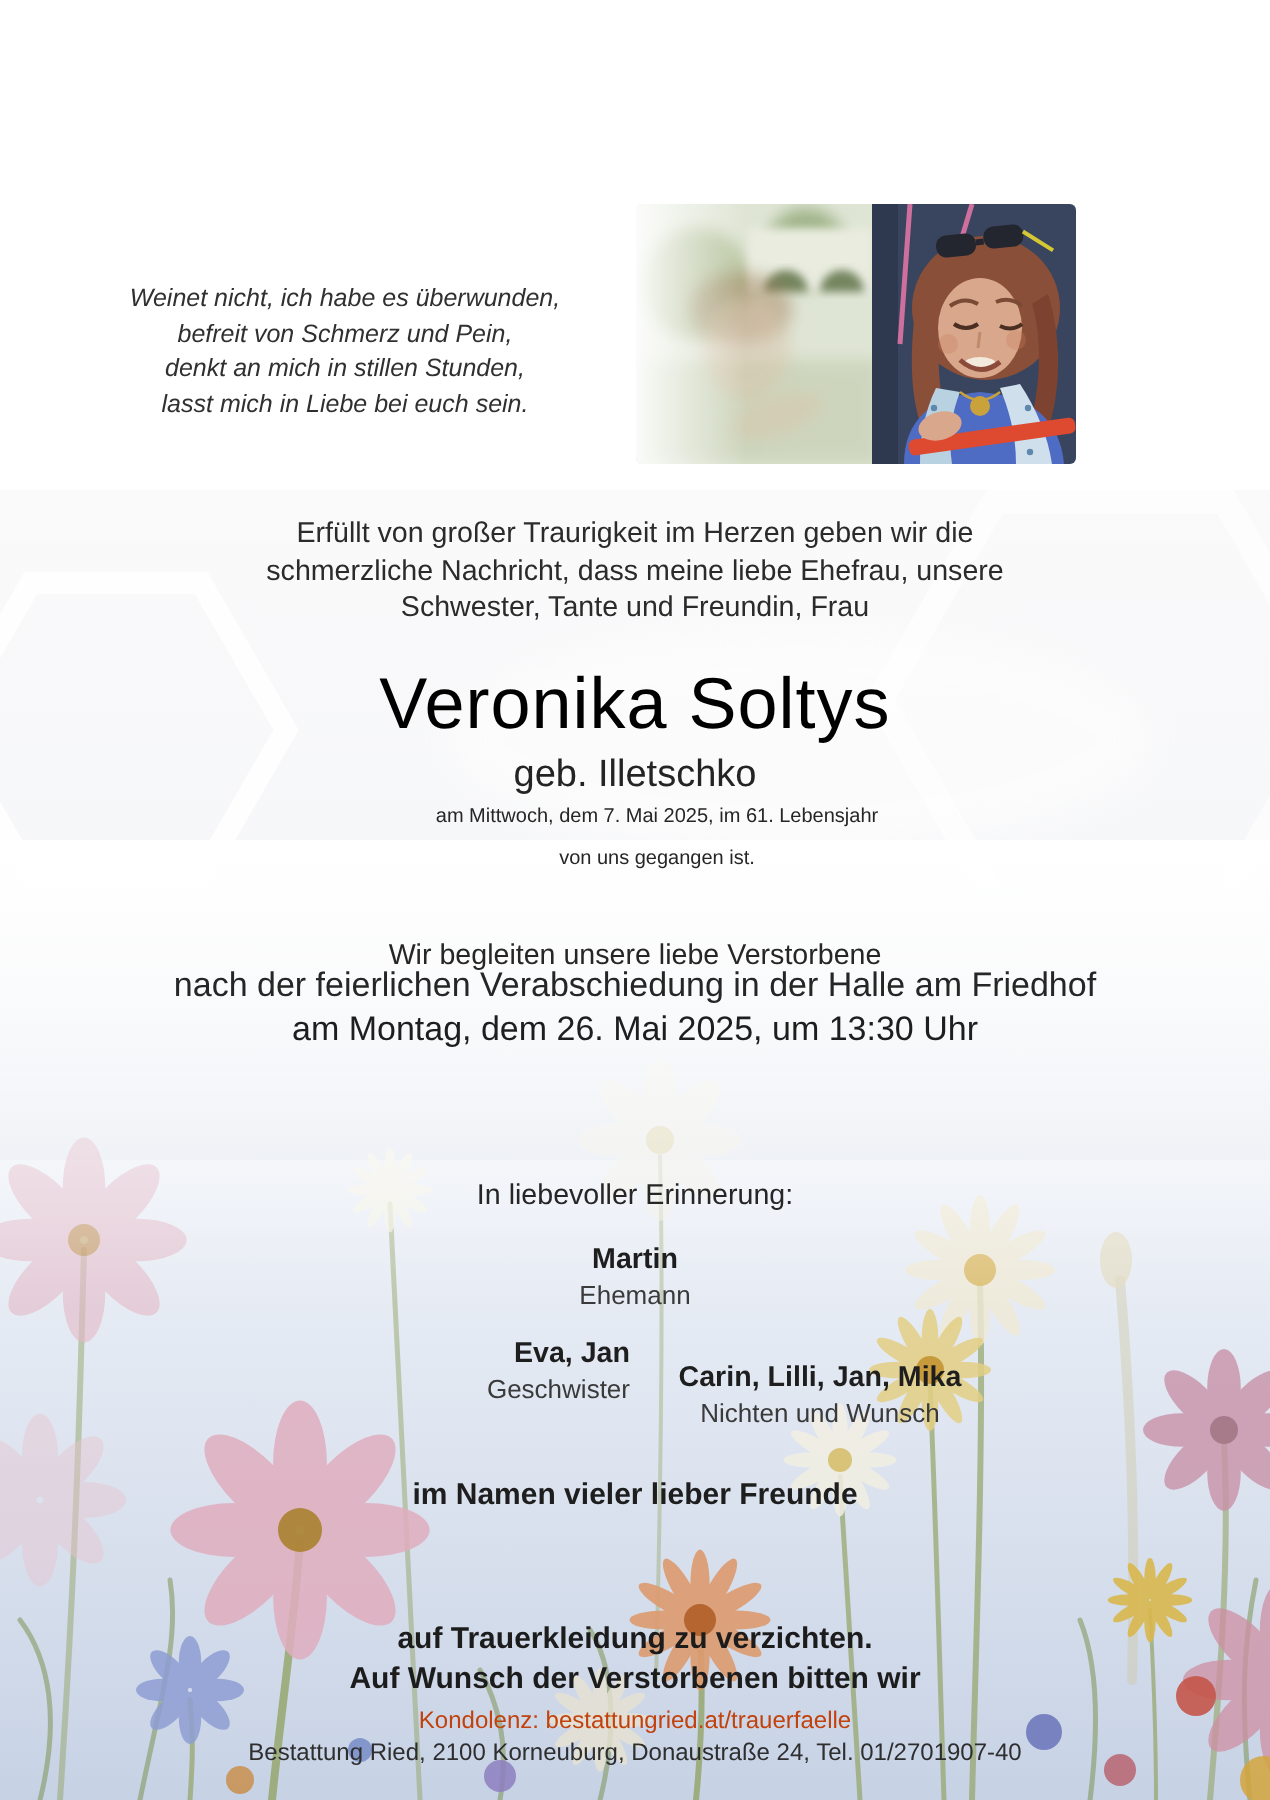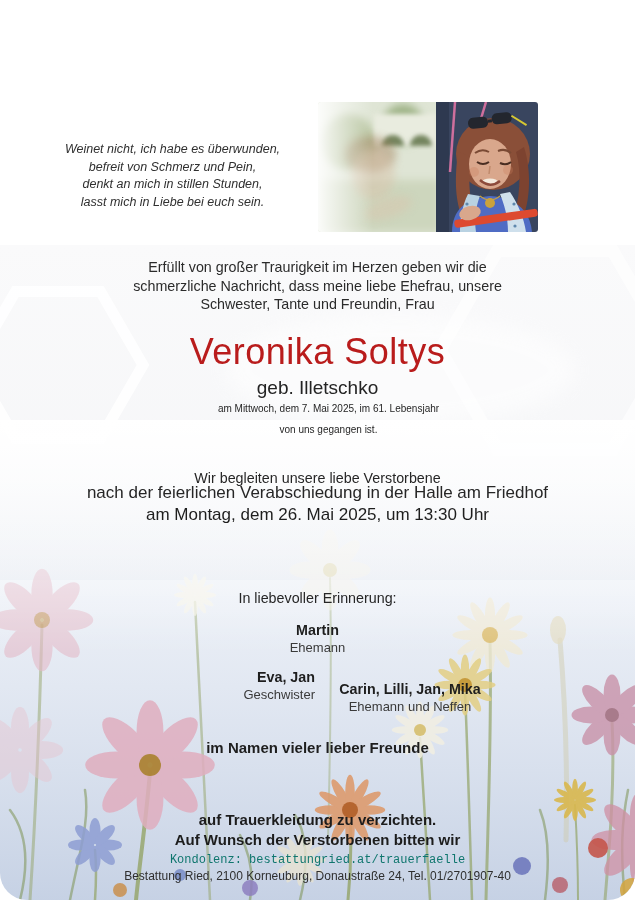--- a/index.html
+++ b/index.html
@@ -1,50 +1,50 @@
 <!DOCTYPE html>
 <html><head>
 <meta charset="utf-8">
 <style>
   html,body{margin:0;padding:0;background:#ffffff;}
   .page{
     position:relative;width:635px;height:900px;margin:0 auto;
     background:#ffffff;overflow:hidden;
-    font-family:"Liberation Sans",sans-serif;color:#262626;border-radius:27px;
+    font-family:"Liberation Sans",sans-serif;color:#262626;
   }
   .abs{position:absolute;}
   .center{left:0;width:635px;text-align:center;}
 
   
   .band-mid{position:absolute;left:0;top:245px;width:635px;height:335px;
     background:linear-gradient(#fafafb,#f4f5f7);}
   .flowers{position:absolute;left:0;top:420px;width:635px;height:480px;}
   .flowers svg,.band-mid svg{display:block;}
 
   
   .poem{left:55px;top:141px;width:235px;text-align:center;
     font-style:italic;font-size:12.5px;line-height:17.5px;color:#303030;}
   .photo{left:318px;top:102px;width:220px;height:130px;border-radius:3px;overflow:hidden;}
   .announcement{top:258px;font-size:14.3px;line-height:18.5px;color:#2b2b2b;}
-  .name{top:331px;font-size:36px;letter-spacing:.5px;color:#b91c1c;font-weight:400;}
+  .name{top:331px;font-size:36px;letter-spacing:.5px;color:#000000;font-weight:400;}
   .birthname{top:377px;font-size:19px;color:#242424;}
   .deathinfo{top:398px;font-size:10px;line-height:21px;padding-left:11px;}
   .fun-intro{top:470px;font-size:14.3px;}
   .fun-date{top:489px;font-size:17px;font-weight:400;color:#1e1e1e;margin-top:16px;}
   .fun-details{top:483px;font-size:17px;line-height:19px;}
   .memory-h{top:590px;font-size:14.3px;}
   .mourner-names{font-size:14.3px;font-weight:700;color:#1e1e1e;}
   .mourner-rel{font-size:13px;color:#3a3a3a;margin-top:2px;}
   .martin{top:622px;}
   .cols{top:669px;}
   .col-left{left:140px;width:175px;text-align:right;}
   .col-right{left:320px;width:180px;text-align:center;margin-top:12px;}
   .friends{top:739px;font-size:15px;font-weight:700;color:#1e1e1e;}
   .request{top:810px;font-size:15px;font-weight:700;line-height:19.5px;color:#1c1c1c;}
-  .footer1{top:853px;font-size:12px;color:#0f766e;font-family:Liberation Mono, monospace;}
+  .footer1{top:853px;font-size:12px;color:#c2410c;}
   .footer2{top:869px;font-size:12px;color:#2e2e2e;}
 </style>
 </head>
 <body>
 
 <div class="page">
 
   <div class="band-mid">
     <svg width="635" height="335" viewBox="0 0 635 335">
       <defs>
@@ -263,21 +263,21 @@
     <div class="mourner-rel">Ehemann</div>
   </div>
 
   <div class="abs cols" style="left:0;width:635px;">
     <div class="abs col-left" style="top:0;">
       <div class="mourner-names">Eva, Jan</div>
       <div class="mourner-rel">Geschwister</div>
     </div>
     <div class="abs col-right" style="top:0;">
       <div class="mourner-names">Carin, Lilli, Jan, Mika</div>
-      <div class="mourner-rel">Ehemann und Neffen</div>
+      <div class="mourner-rel">Nichten und Wunsch</div>
     </div>
   </div>
 
   <div class="abs center friends">im Namen vieler lieber Freunde</div>
 
   <div class="abs center request">
     <div>auf Trauerkleidung zu verzichten.</div>
     <div>Auf Wunsch der Verstorbenen bitten wir</div>
   </div>
 

